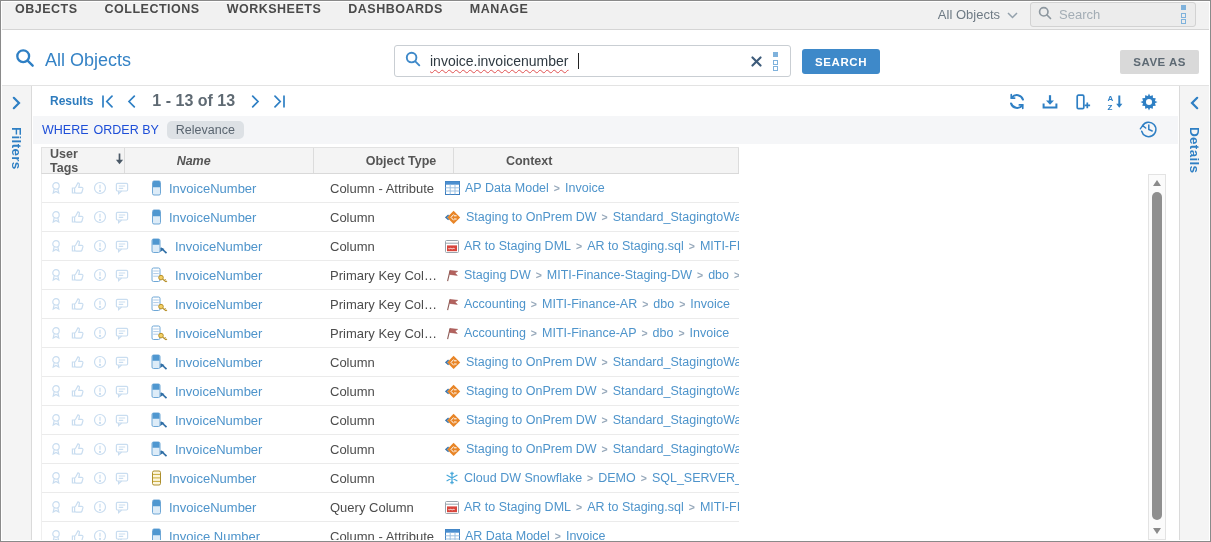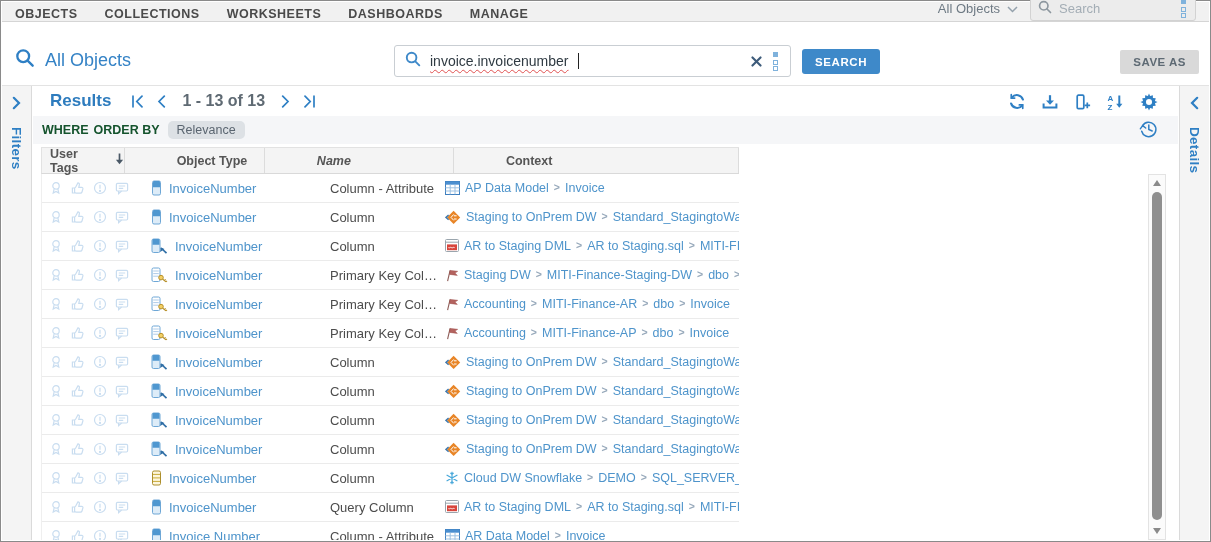--- a/index.html
+++ b/index.html
@@ -1,22 +1,22 @@
 <!DOCTYPE html>
 <html><head>
 <meta charset="utf-8">
 <style>
   html,body{margin:0;padding:0;}
   body{width:1211px;height:542px;position:relative;overflow:hidden;background:#fff;
        font-family:"Liberation Sans","DejaVu Sans",sans-serif;-webkit-font-smoothing:antialiased;}
   .window{position:absolute;inset:0;border:1px solid #8a8a8a;box-sizing:border-box;}
 
   
-  .topnav{position:absolute;left:1px;right:1px;top:1px;height:20px;background:#f1f1f1;
-          border-bottom:1px solid #d5d5d5;display:flex;align-items:flex-end;padding:0 13px;box-sizing:border-box;}
+  .topnav{position:absolute;left:1px;right:1px;top:1px;height:28px;background:#f1f1f1;
+          border-bottom:1px solid #d5d5d5;display:flex;align-items:flex-start;padding:0 13px;box-sizing:border-box;}
   .navitem{font-size:12.5px;font-weight:bold;color:#4a4a4a;letter-spacing:.5px;margin-right:27px;cursor:pointer;}
   .nav-right{margin-left:auto;display:flex;align-items:center;gap:12px;}
   .scope{font-size:13px;color:#6e7a84;display:flex;align-items:center;gap:7px;cursor:pointer;}
   .nav-search{width:166px;height:25px;background:#ececec;border:1px solid #d2d2d2;border-radius:3px;
               display:flex;align-items:center;padding:0 7px;box-sizing:border-box;gap:7px;}
   .nav-search .ph{color:#a3adb5;font-size:13px;flex:1;}
 
   
   .toolbar{position:absolute;left:1px;right:1px;top:37px;height:47px;background:#fff;border-bottom:1px solid #e3e3e3;}
   .tb-title{position:absolute;left:13px;top:10px;display:flex;gap:10px;align-items:center;
@@ -46,51 +46,51 @@
   .splitter.l{left:32px;top:271px;}
   .splitter.r{left:1168px;top:287px;}
   .splitter .tri-r{position:absolute;left:2px;top:24px;width:0;height:0;
                    border-left:6px solid #161616;border-top:5px solid transparent;border-bottom:5px solid transparent;}
   .splitter .tri-l{position:absolute;right:2px;top:24px;width:0;height:0;
                    border-right:6px solid #161616;border-top:5px solid transparent;border-bottom:5px solid transparent;}
 
   
   .content{position:absolute;left:32px;right:32px;top:85px;bottom:1px;background:#fff;overflow:hidden;}
   .results-bar{position:absolute;left:0;right:0;top:0;height:30px;display:flex;align-items:center;padding-left:17px;}
-  .results-title{color:#2e7cbe;font-weight:bold;font-size:17px;margin-right:20px;}
+  .results-title{color:#2e7cbe;font-weight:bold;font-size:12px;margin-right:8px;}
   .pag{display:flex;align-items:center;gap:13px;}
   .pag-btn{display:flex;cursor:pointer;}
   .pag-text{font-size:16px;font-weight:bold;color:#5f6a73;margin:0 3px;}
   .action-icons{position:absolute;right:20px;top:6px;display:flex;gap:14px;align-items:center;}
   .aicon{width:19px;height:19px;display:flex;align-items:center;justify-content:center;cursor:pointer;}
 
   .query-bar{position:absolute;left:0;right:0;top:30px;height:28px;background:#f5f6f8;display:flex;
              align-items:center;padding-left:9px;font-size:12.5px;color:#4e5a64;gap:5px;box-sizing:border-box;}
-  .kw{color:#14532d;font-weight:bold;}
+  .kw{color:#1d4ed8;font-weight:normal;}
   .badge{background:#dde1e5;border-radius:5px;padding:2px 9px;color:#5a6570;margin-left:3px;}
   .history-btn{position:absolute;right:19px;top:33px;cursor:pointer;}
 
   
   .table{position:absolute;left:8px;top:61px;width:698px;}
   .thead{display:flex;height:27px;background:#f4f4f4;border-top:1px solid #e2e2e2;border-bottom:1px solid #d9d9d9;
          border-left:1px solid #e2e2e2;box-sizing:border-box;gap:44px;}
   .th{font-size:12.5px;font-weight:bold;color:#555;display:flex;align-items:center;gap:6px;padding-left:8px;
       border-right:1px solid #dcdcdc;box-sizing:border-box;cursor:pointer;}
   .th.c1{width:101px;}.th.c2{width:179px;font-style:italic;}.th.c3{width:118px;}.th.c4{width:299px;}
   .tbody{border-left:1px solid #efefef;}
   .tr{display:flex;height:29px;border-bottom:1px solid #ebebeb;align-items:center;box-sizing:border-box;}
   .td-tags{width:101px;display:flex;gap:8px;padding-left:7px;box-sizing:border-box;flex:none;}
   .tagic{display:flex;cursor:pointer;}
   .td-name{width:179px;display:flex;align-items:center;gap:7px;padding-left:8px;box-sizing:border-box;
            overflow:hidden;flex:none;}
   .objicon{display:flex;flex:none;}
   .link{color:#4e94cb;font-size:13px;white-space:nowrap;cursor:pointer;}
   .td-type{width:118px;font-size:13px;color:#4c4c4c;padding-left:8px;box-sizing:border-box;white-space:nowrap;
            overflow:hidden;text-overflow:ellipsis;flex:none;}
-  .td-ctx{width:299px;display:flex;align-items:flex-start;gap:5px;padding-left:5px;box-sizing:border-box;
+  .td-ctx{width:299px;display:flex;align-items:center;gap:5px;padding-left:5px;box-sizing:border-box;
           overflow:hidden;white-space:nowrap;flex:none;}
   .td-ctx .link{font-size:12.5px;}
   .sep{color:#97a9bb;font-size:10.5px;font-weight:bold;flex:none;}
 
   
   .vscroll{position:absolute;left:1115px;top:88px;width:18px;bottom:0;background:#fbfbfb;
            border:1px solid #e3e3e3;box-sizing:border-box;}
   .sb-up{position:absolute;top:5px;left:4px;width:0;height:0;border-bottom:6px solid #8a8a8a;
          border-left:4.5px solid transparent;border-right:4.5px solid transparent;cursor:pointer;}
   .sb-down{position:absolute;bottom:5px;left:4px;width:0;height:0;border-top:6px solid #8a8a8a;
@@ -262,25 +262,25 @@
 
     <div class="table">
       <div class="thead">
         <div class="th c1">
           <span>User Tags</span>
           <span><svg width="9" height="12" viewBox="0 0 9 12">
                 <path d="M4.5 0.5v7" stroke="#4a5866" stroke-width="1.7"></path>
                 <path d="M0.9 6.8l3.6 4.4 3.6-4.4z" fill="#4a5866"></path>
               </svg></span>
         </div>
+        <div class="th c2">
+            <span>Name</span>
+          </div>
         <div class="th c3">
             <span>Object Type</span>
-          </div>
-        <div class="th c2">
-            <span>Name</span>
           </div>
         <div class="th c4">
             <span>Context</span>
           </div>
       </div>
       <div class="tbody">
           <div class="tr">
             <div class="td-tags">
               <span class="tagic">
                 <svg width="14" height="14" viewBox="0 0 14 14" fill="none" stroke="#c9ddf0" stroke-width="1.2">

